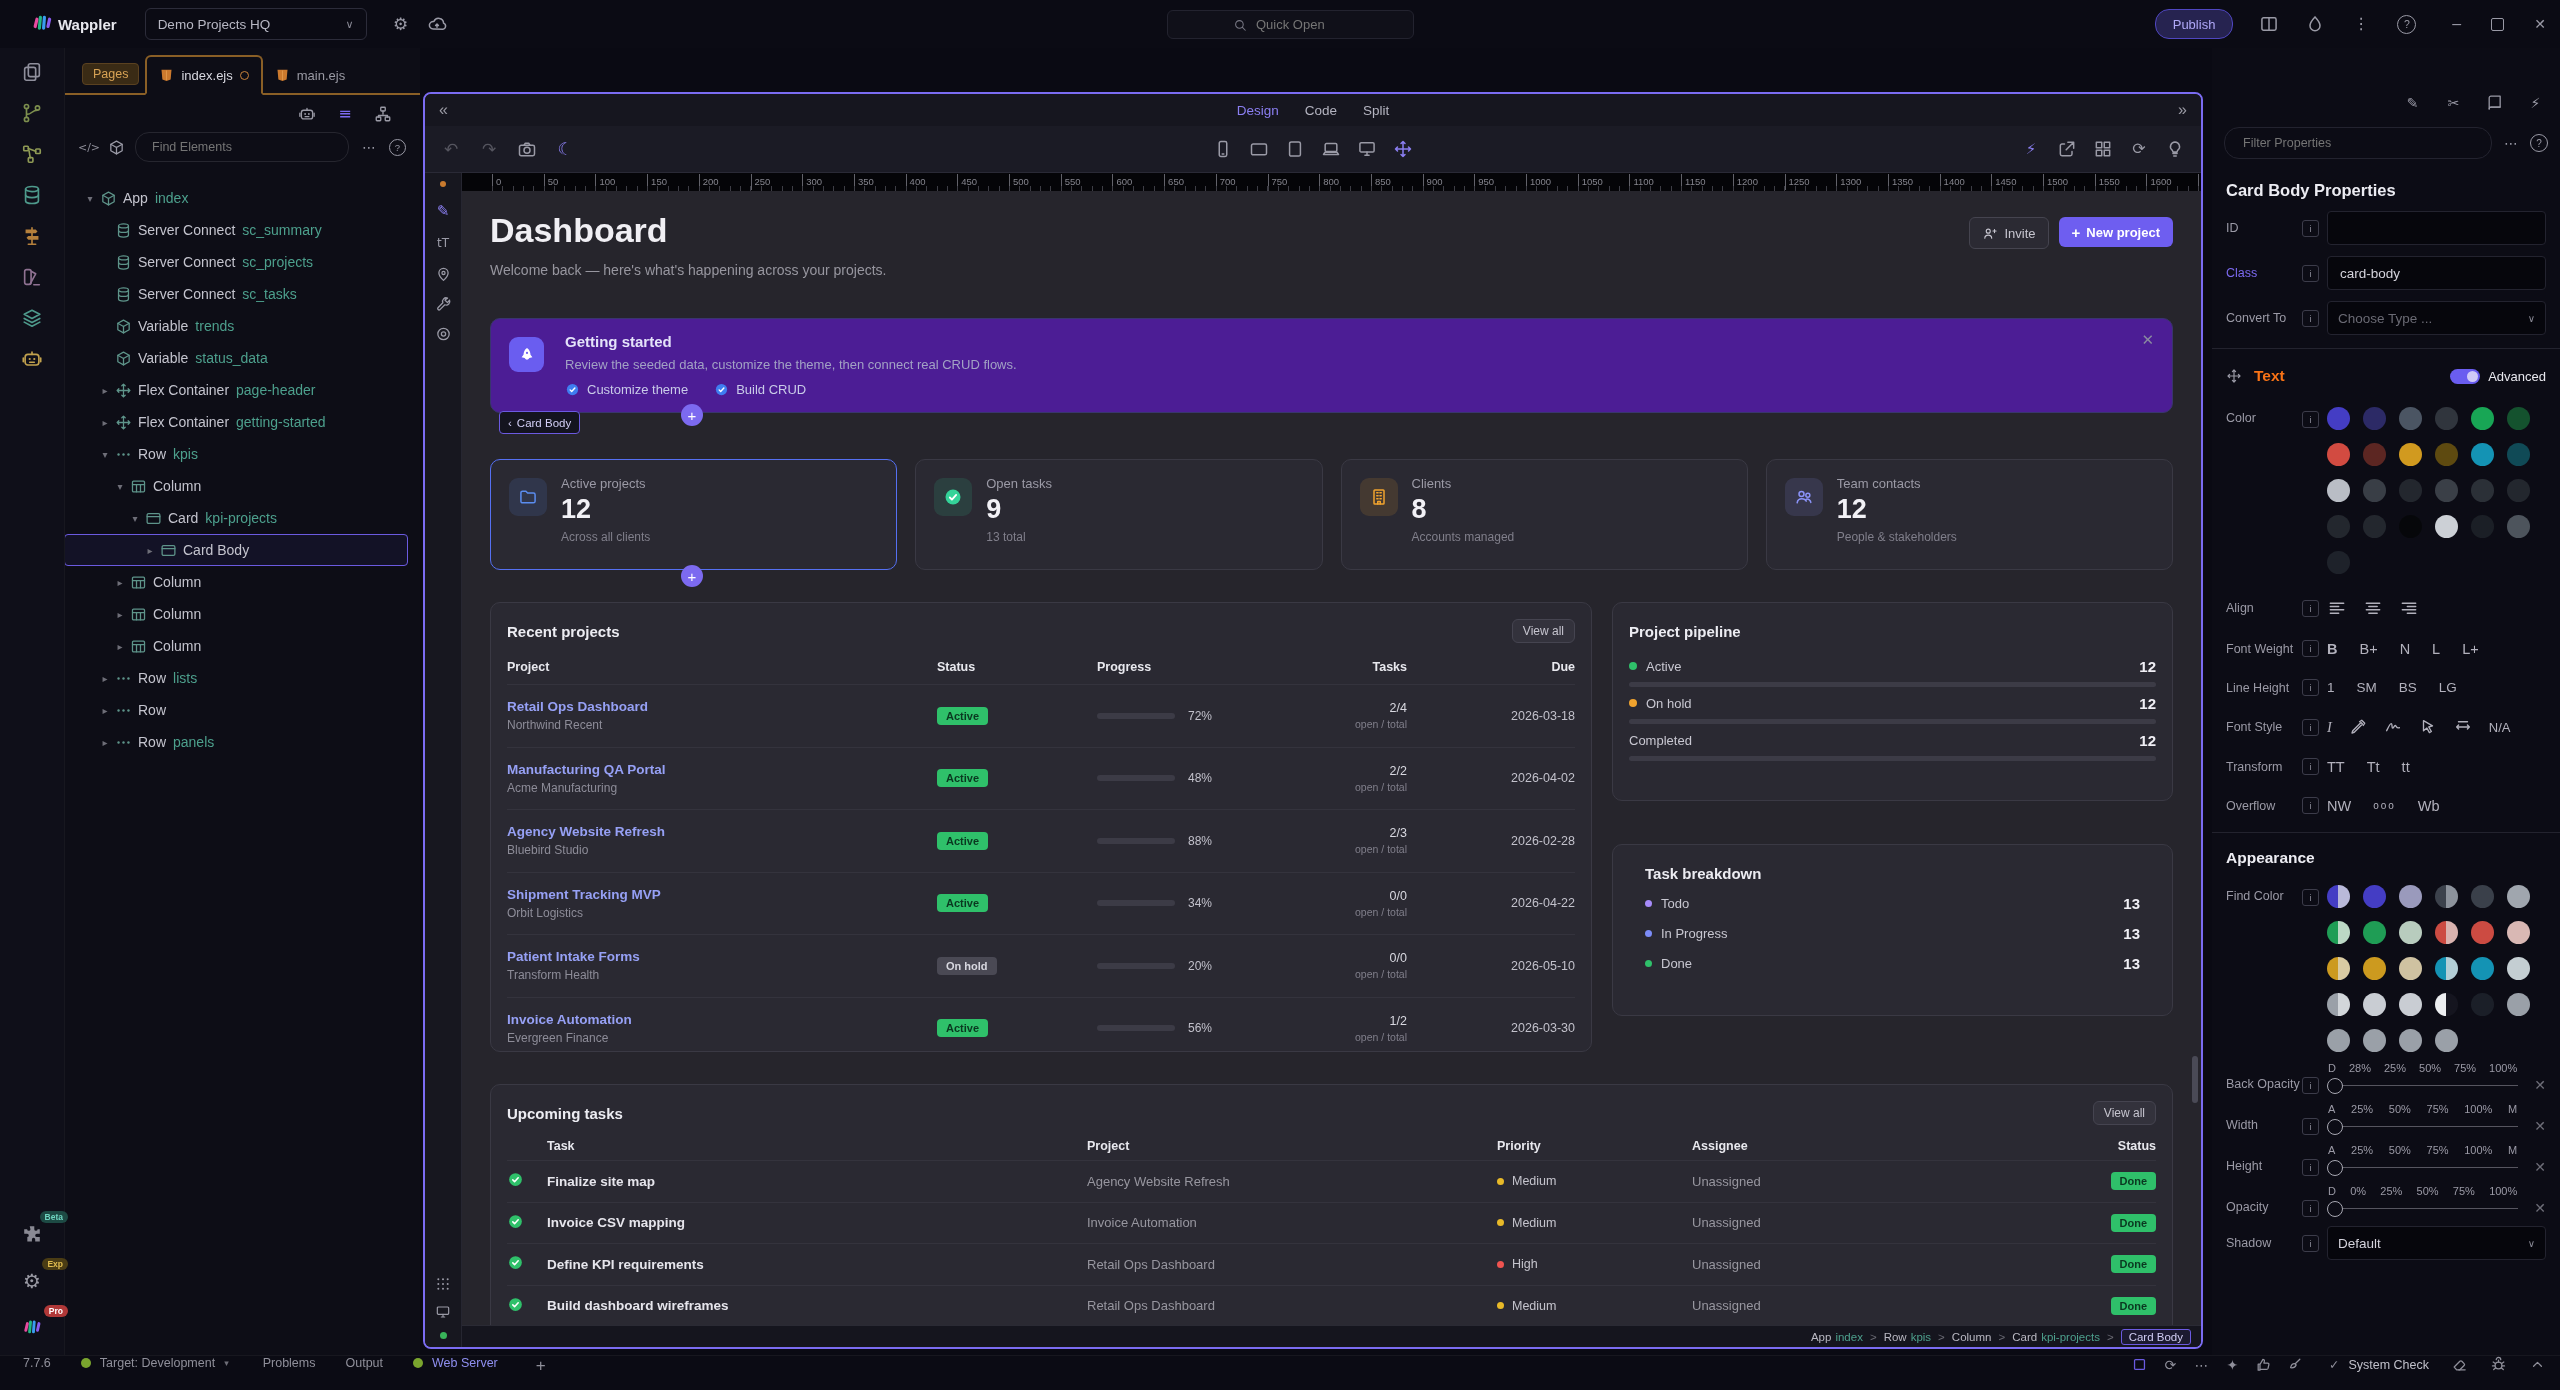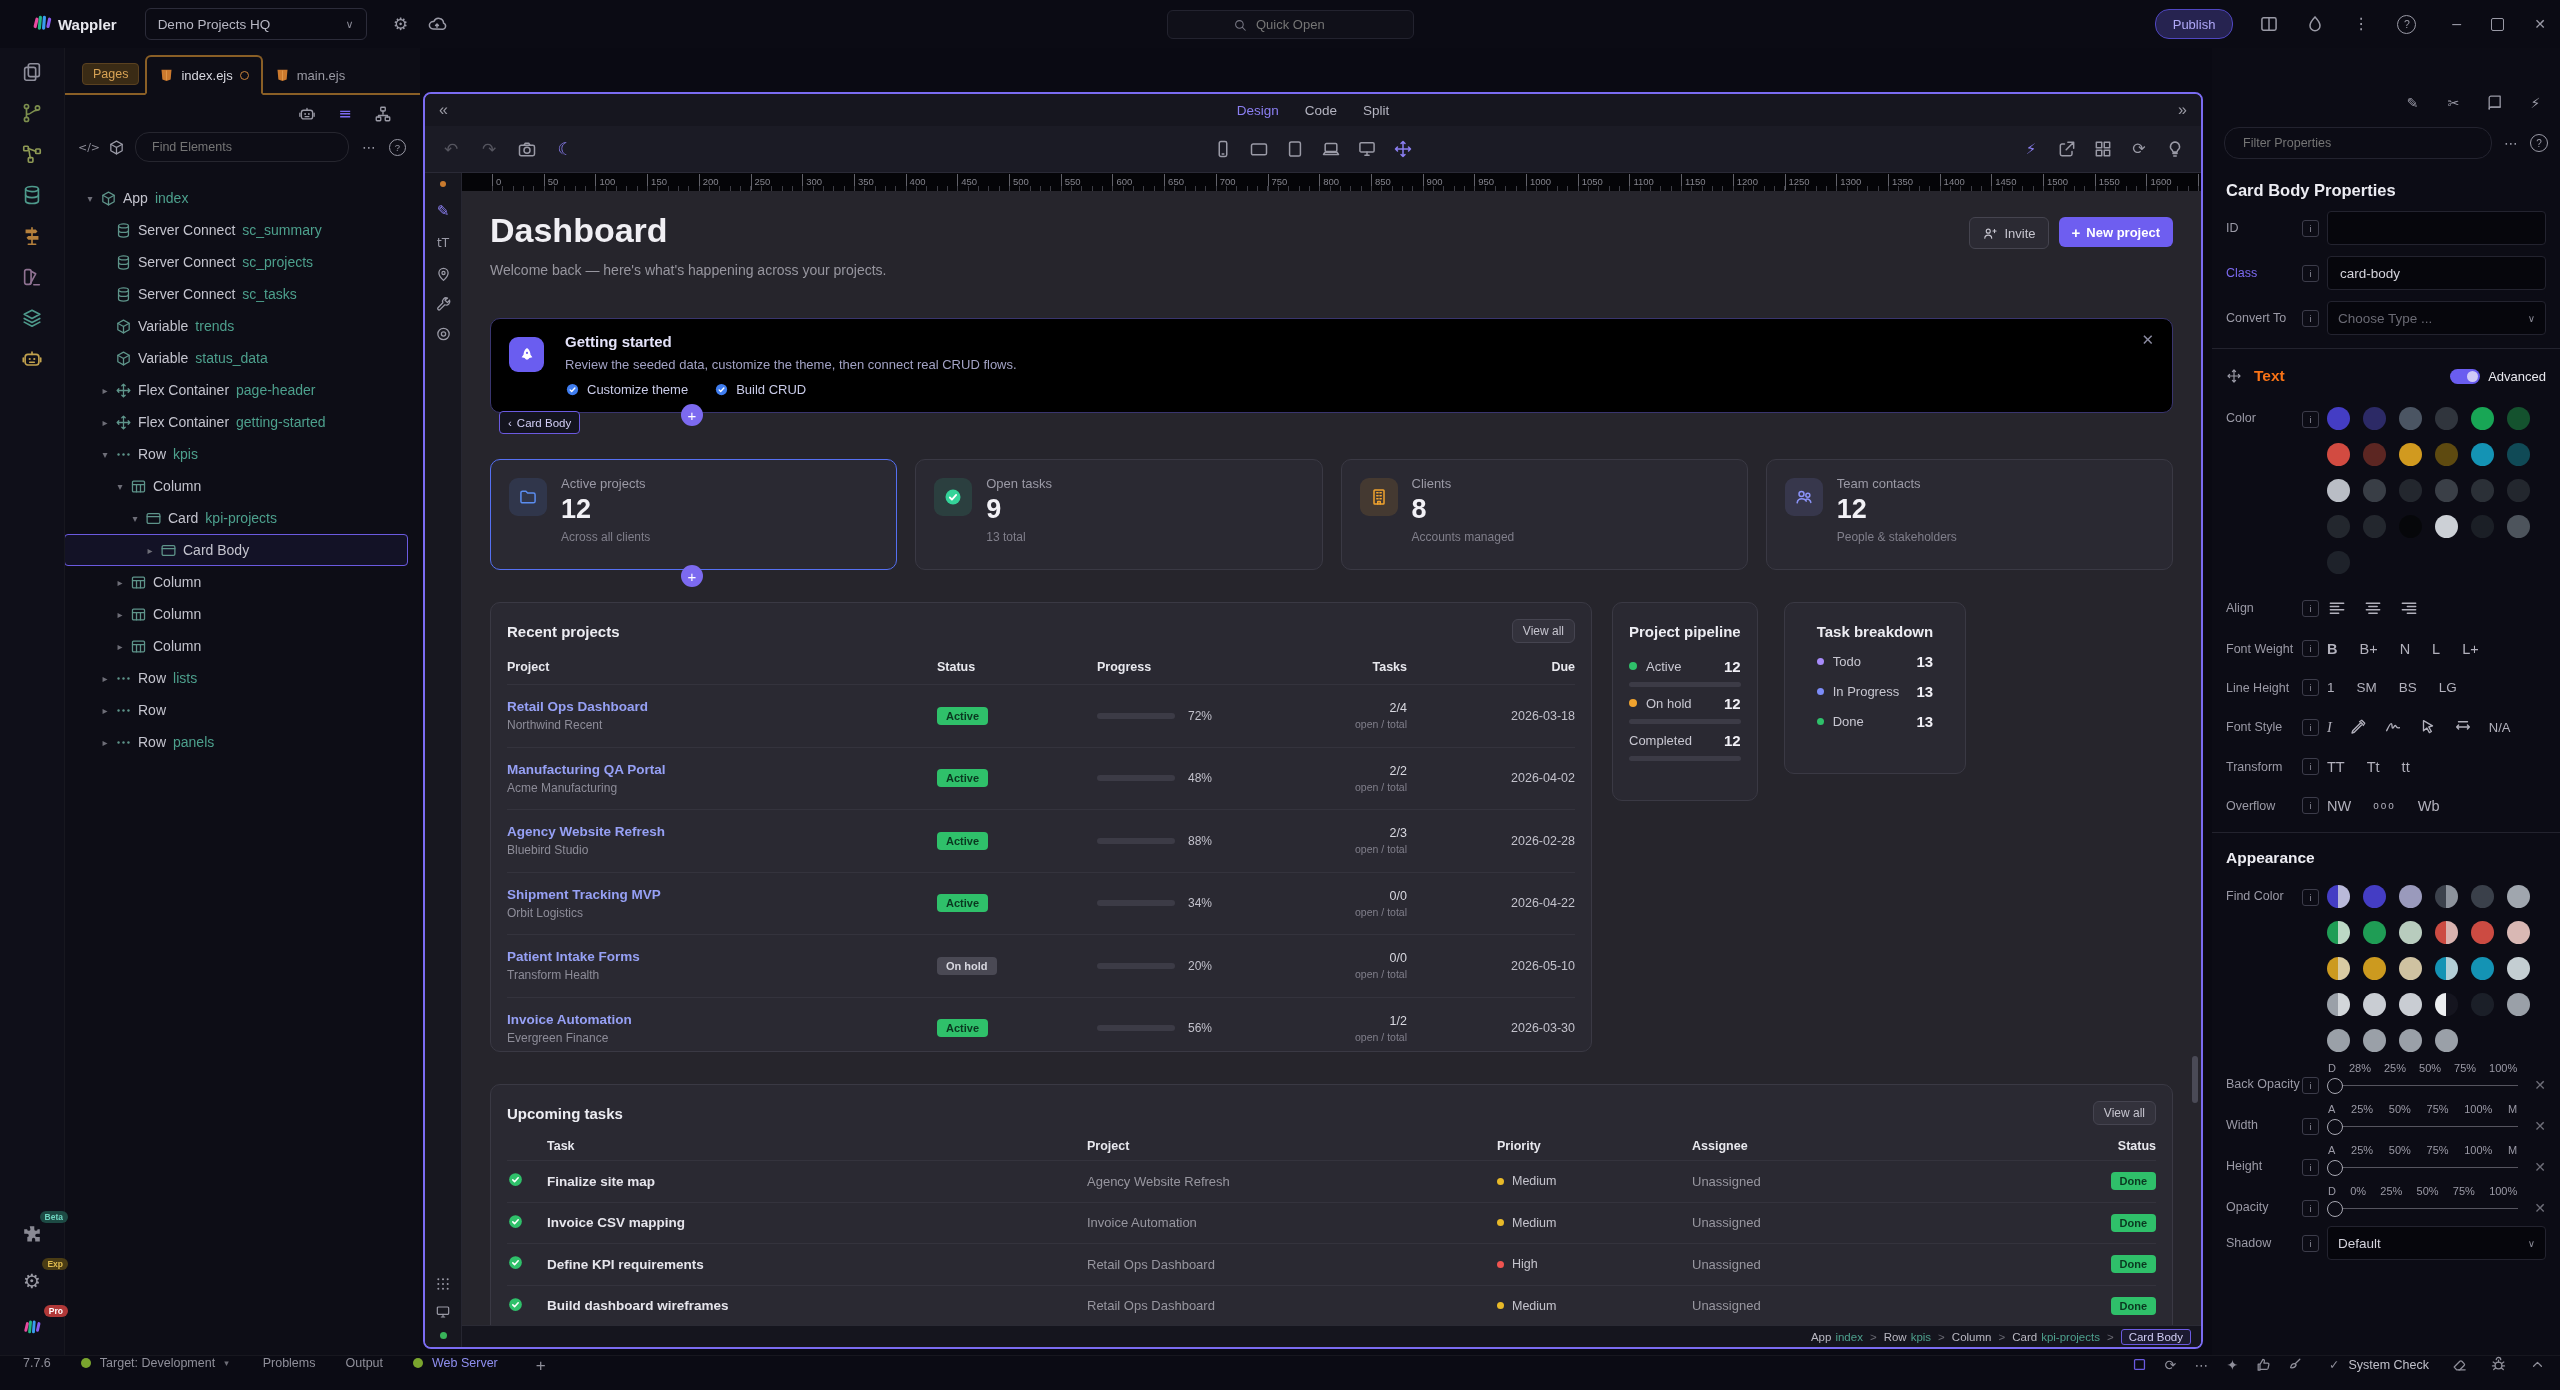--- a/index.html
+++ b/index.html
@@ -72,21 +72,21 @@
 .ruler::after{content:"";position:absolute;left:30px;right:0;bottom:0;height:5px;background:repeating-linear-gradient(90deg,#3e3e46 0 1px,transparent 1px 10.34px)}
 .rlab{position:absolute;top:1px;font-size:9.5px;color:#85858e;border-left:1px solid #62626a;padding-left:3px;height:16px;line-height:15px}
 .canvas{flex:1;position:relative;background:#26252c;overflow:hidden;padding:18px 28px 0}
 
 .page-head{display:flex;align-items:flex-start;justify-content:space-between;height:84px}
 .h1{font-size:34px;font-weight:700;color:#f0eff4;margin:2px 0 12px}
 .sub{font-size:14px;color:#97969f}
 .head-btns{display:flex;margin-top:8px}
 .btn-invite{height:30px;border:1px solid #45444f;background:#2b2a33;border-radius:6px;color:#c6c5cf;font-size:13px;display:flex;align-items:center;gap:7px;padding:0 12px;cursor:pointer}
 .btn-new{height:30px;background:#6e5ef0;border-radius:6px;color:#fff;font-size:13px;font-weight:600;display:flex;align-items:center;gap:6px;padding:0 13px;margin-left:10px;cursor:pointer}
-.banner{margin-top:25px;height:95px;background:#000000;border:1px solid #39356e;border-radius:10px;display:flex;padding:14px 18px;position:relative;box-sizing:border-box}
+.banner{margin-top:25px;height:95px;background:#4c1d95;border:1px solid #39356e;border-radius:10px;display:flex;padding:14px 18px;position:relative;box-sizing:border-box}
 .banner-icon{width:35px;height:35px;border-radius:9px;background:#6a5df0;display:flex;align-items:center;justify-content:center;margin-right:21px;margin-top:4px;flex:none}
 .banner-title{font-size:15px;font-weight:600;color:#e4e3fa;margin-bottom:7px}
 .banner-desc{font-size:13px;color:#a2a2c4;margin-bottom:10px}
 .banner-checks{display:flex;gap:26px}
 .bcheck{display:flex;align-items:center;gap:7px;font-size:13px;color:#c9cbe8}
 .banner-x{position:absolute;right:18px;top:12px;color:#8a8aa0;font-size:15px;cursor:pointer}
 .sel-chip{position:absolute;left:37px;top:220px;height:21px;display:flex;align-items:center;gap:5px;background:#14141f;border:1px solid #6b5ae0;border-radius:4px;padding:0 8px;font-size:11.5px;color:#d2cef5;z-index:5}
 .plus-btn{position:absolute;left:219px;width:22px;height:22px;border-radius:50%;background:#7c6af0;color:#fff;font-size:15px;display:flex;align-items:center;justify-content:center;z-index:5;cursor:pointer}
 .kpis{margin-top:46px;display:grid;grid-template-columns:repeat(4,1fr);gap:18px;height:111px}
 .kpi{background:#2a2932;border:1px solid #3a3944;border-radius:10px;padding:16px 18px;display:flex;gap:14px;box-sizing:border-box;cursor:pointer}
@@ -110,21 +110,21 @@
 .pill.g{background:#2fc06a;color:#0a3820}
 .pill.h{background:#4a4954;color:#d8d8e0}
 .pcell{display:flex;align-items:center}
 .ptrack{width:78px;height:6px;background:#3c3b46;border-radius:3px;overflow:hidden}
 .pfill{height:100%;background:#6a66f0;border-radius:3px}
 .ppct{margin-left:13px;font-size:12px;color:#c2c1cb}
 .tright{text-align:right}
 .tcount{font-size:12.5px;color:#d8d8e0}
 .tsub{font-size:10.5px;color:#807f8b;margin-top:3px}
 .due{font-size:12.5px;color:#c2c1cb;text-align:right}
-.rightcol{flex:1;display:flex;gap:26px}
+.rightcol{flex:1;display:flex;flex-direction:column;gap:43px}
 .pipeline{height:199px;padding:13px 16px}
 .pl-label{display:flex;align-items:center;height:16px}
 .dot{width:8px;height:8px;border-radius:50%;margin-right:9px;flex:none}
 .pl-name{font-size:13px;color:#c8c7d1}
 .pl-val{margin-left:auto;font-size:15px;font-weight:700;color:#f0eff5}
 .pl-bar{height:5px;background:#3c3b46;border-radius:3px;margin-top:8px;overflow:hidden}
 .pl-fill{height:100%;border-radius:3px}
 .breakdown{height:172px;padding:13px 32px}
 .bd-item{height:30px;display:flex;align-items:center}
 .upcoming{margin-top:32px;height:257px;padding:13px 16px 0;position:relative}

